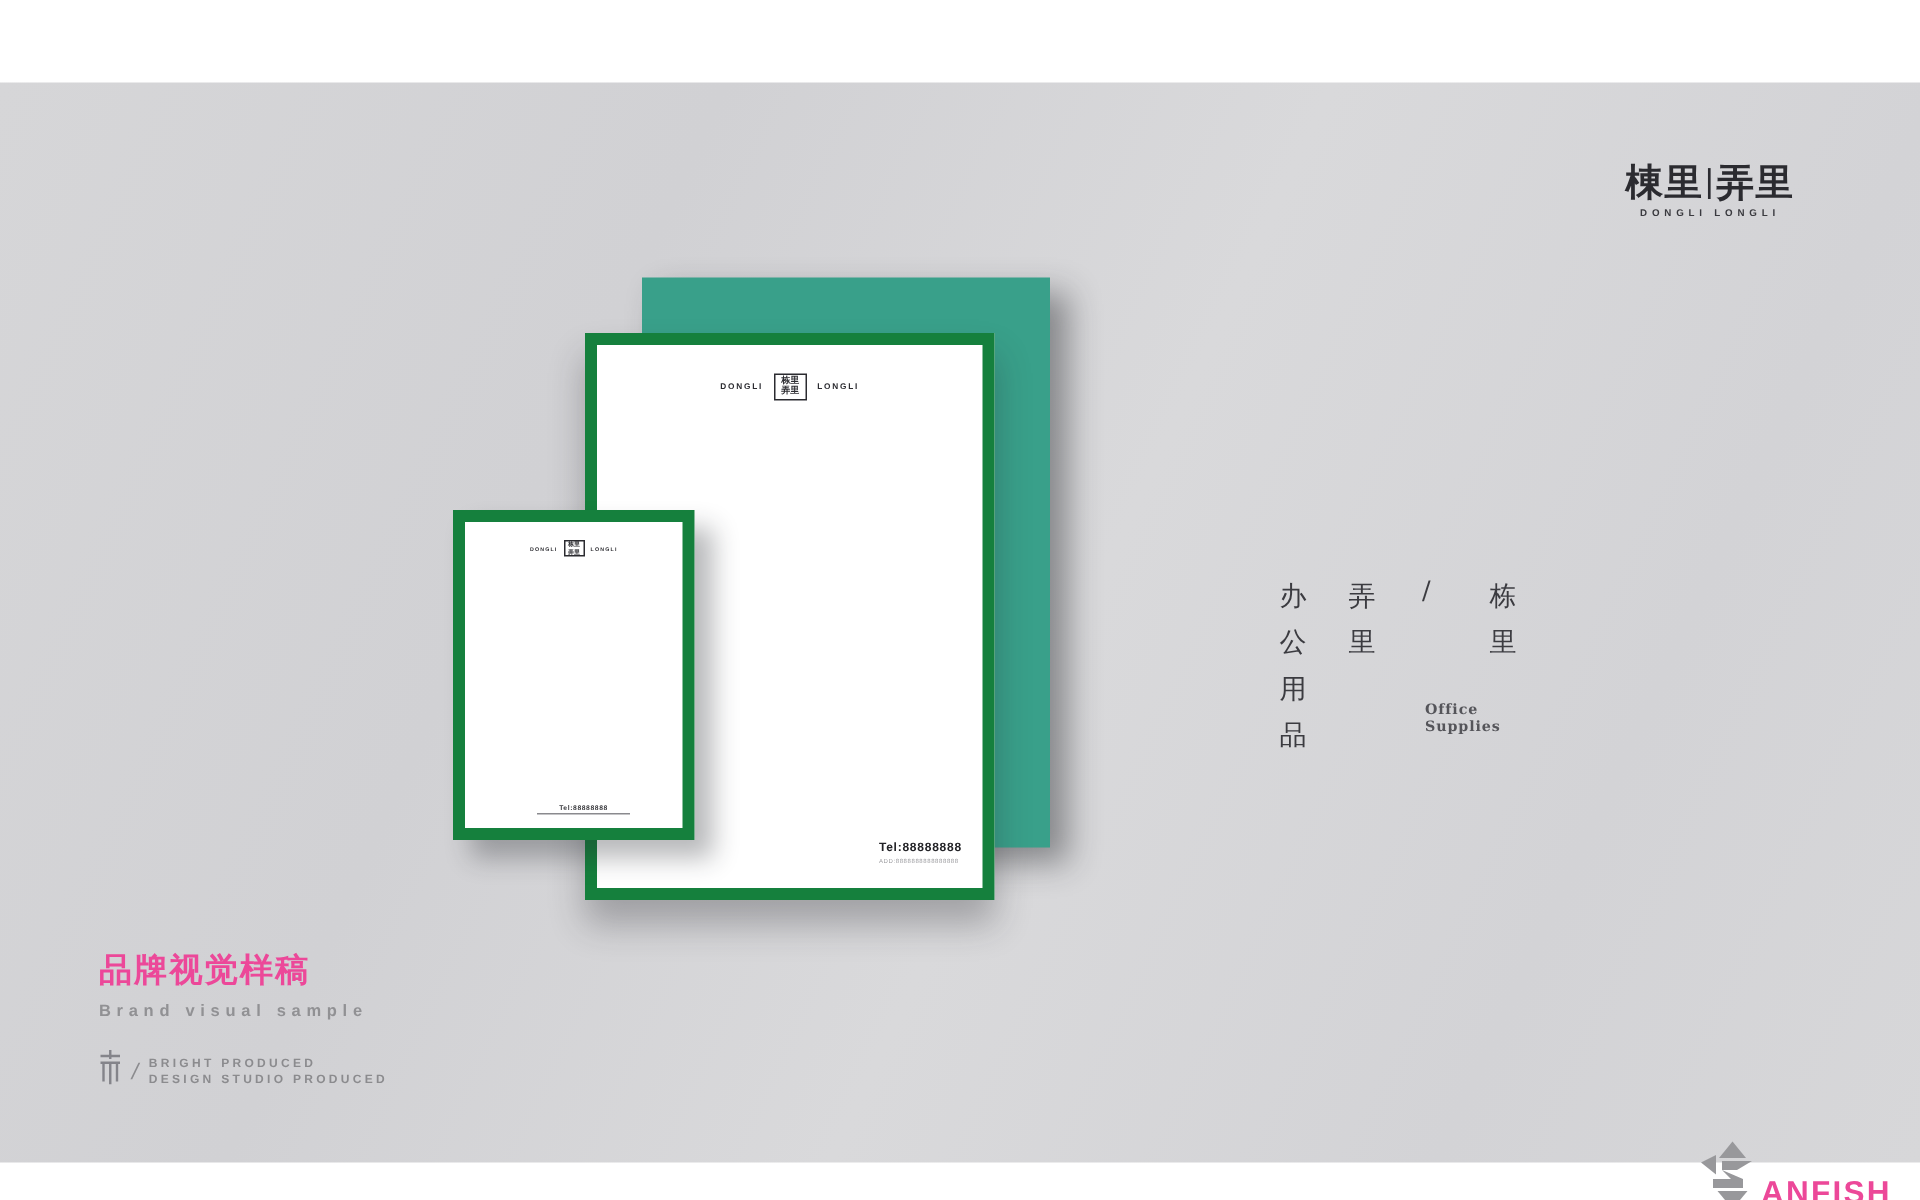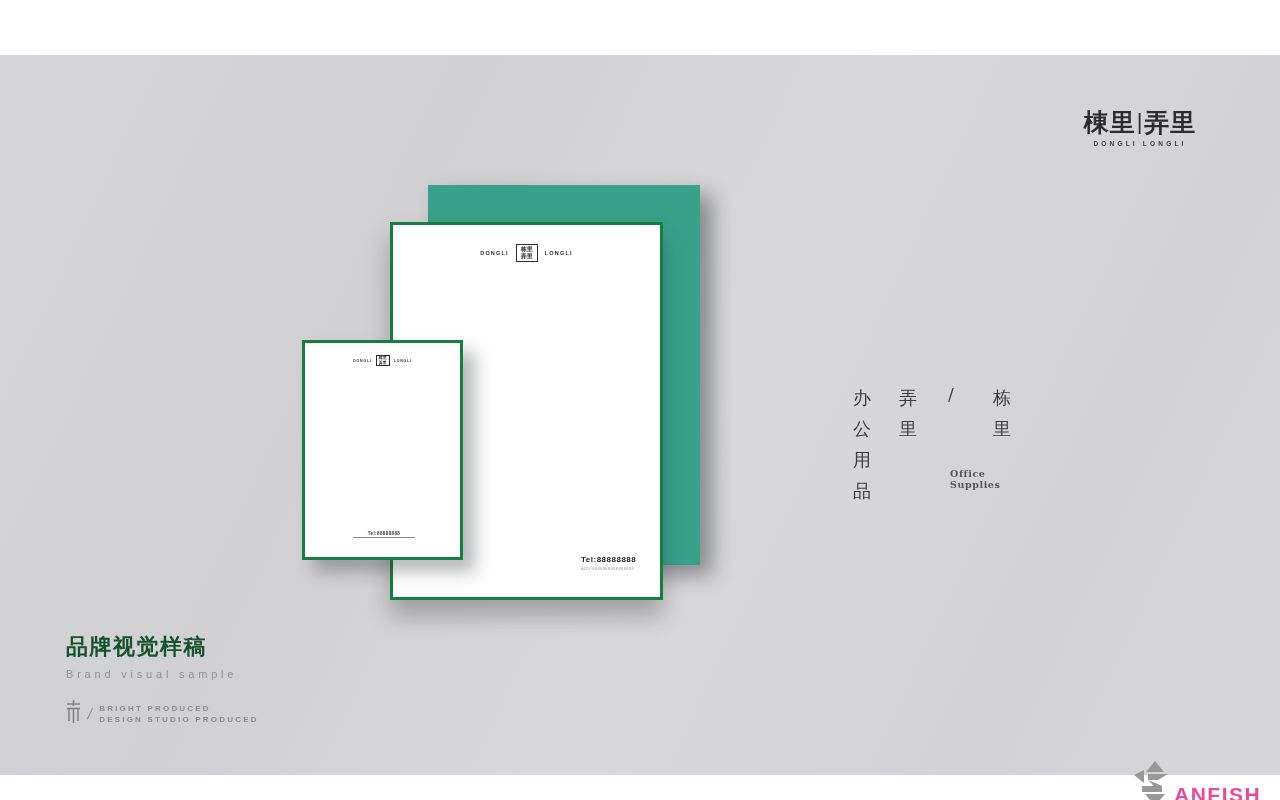--- a/index.html
+++ b/index.html
@@ -14,21 +14,21 @@
   
   .brand-logo { position:absolute; left:1078px; top:94px; width:124px; text-align:center; color:#2b2b30; }
   .brand-logo .zh { font-size:25px; font-weight:bold; letter-spacing:1px; line-height:26px; white-space:nowrap; }
   .brand-logo .divider { font-weight:normal; font-size:22px; position:relative; top:-2px; padding:0 1px; }
   .brand-logo .sub { margin-top:3px; font-size:6.5px; font-weight:bold; letter-spacing:3.2px; color:#3a3a3f; }
 
   
   .teal-board { position:absolute; left:428px; top:170px; width:272px; height:380px;
                 background:#39a08a; box-shadow:12px 10px 20px rgba(35,38,42,.45); }
 
-  .paper { background:#ffffff; border:3px solid #15803d; position:absolute; }
+  .paper { background:#ffffff; border:8px solid #15803d; position:absolute; }
   .paper-large { left:390px; top:207px; width:273px; height:378px;
                  box-shadow:0 16px 22px rgba(35,38,42,.30); }
   .paper-small { left:302px; top:325px; width:161px; height:220px;
                  box-shadow:12px 12px 16px rgba(35,38,42,.32); }
 
   .lh-header { display:flex; justify-content:center; align-items:center; gap:7px; }
   .paper-large .lh-header { margin-top:19px; }
   .paper-small .lh-header { margin-top:12px; gap:4px; }
   .lh-word { font-weight:bold; color:#2b2b30; }
   .paper-large .lh-word { font-size:5.5px; letter-spacing:1.2px; }
@@ -50,22 +50,22 @@
   .vcol { position:absolute; display:flex; flex-direction:column; }
   .vcol span { font-size:18px; line-height:31px; text-align:center; }
   .col-product { left:8px; top:4px; }
   .col-longli  { left:54px; top:4px; }
   .col-dongli  { left:148px; top:4px; }
   .side-slash  { position:absolute; left:103px; top:6px; font-size:17px; }
   .side-caption { position:absolute; left:105px; top:90px; font-size:9.5px; letter-spacing:.6px; color:#55555a;font-weight:bold; }
 
   
   .footer-left { position:absolute; left:66px; top:617px; color:#8a8a8d; }
-  .footer-title-zh { font-size:22px; font-weight:bold; letter-spacing:1.5px; color:#14532d; }
-  .footer-title-en { margin-top:6px; font-size:11px; font-weight:normal; letter-spacing:3.8px; color:#919194; }
+  .footer-title-zh { font-size:22px; font-weight:bold; letter-spacing:1.5px; color:#ec4899; }
+  .footer-title-en { margin-top:6px; font-size:11px; font-weight:bold; letter-spacing:3.8px; color:#919194; }
   .studio-row { margin-top:20px; display:flex; align-items:center; gap:7px; }
   .studio-slash { font-size:15px; color:#8b8b8e; transform:skewX(-12deg); }
   .studio-lines { font-size:8px; font-weight:bold; letter-spacing:2.2px; color:#8b8b8e; line-height:11px; }
 
   
   .watermark { position:absolute; left:1132px; top:744px; display:flex; align-items:flex-end; z-index:5; }
   .watermark-text { font-size:21px; font-weight:bold; letter-spacing:1.5px; color:#ec4899; line-height:20px;
                     margin-left:-4px; margin-bottom:6px; }
 </style>
 </head>

